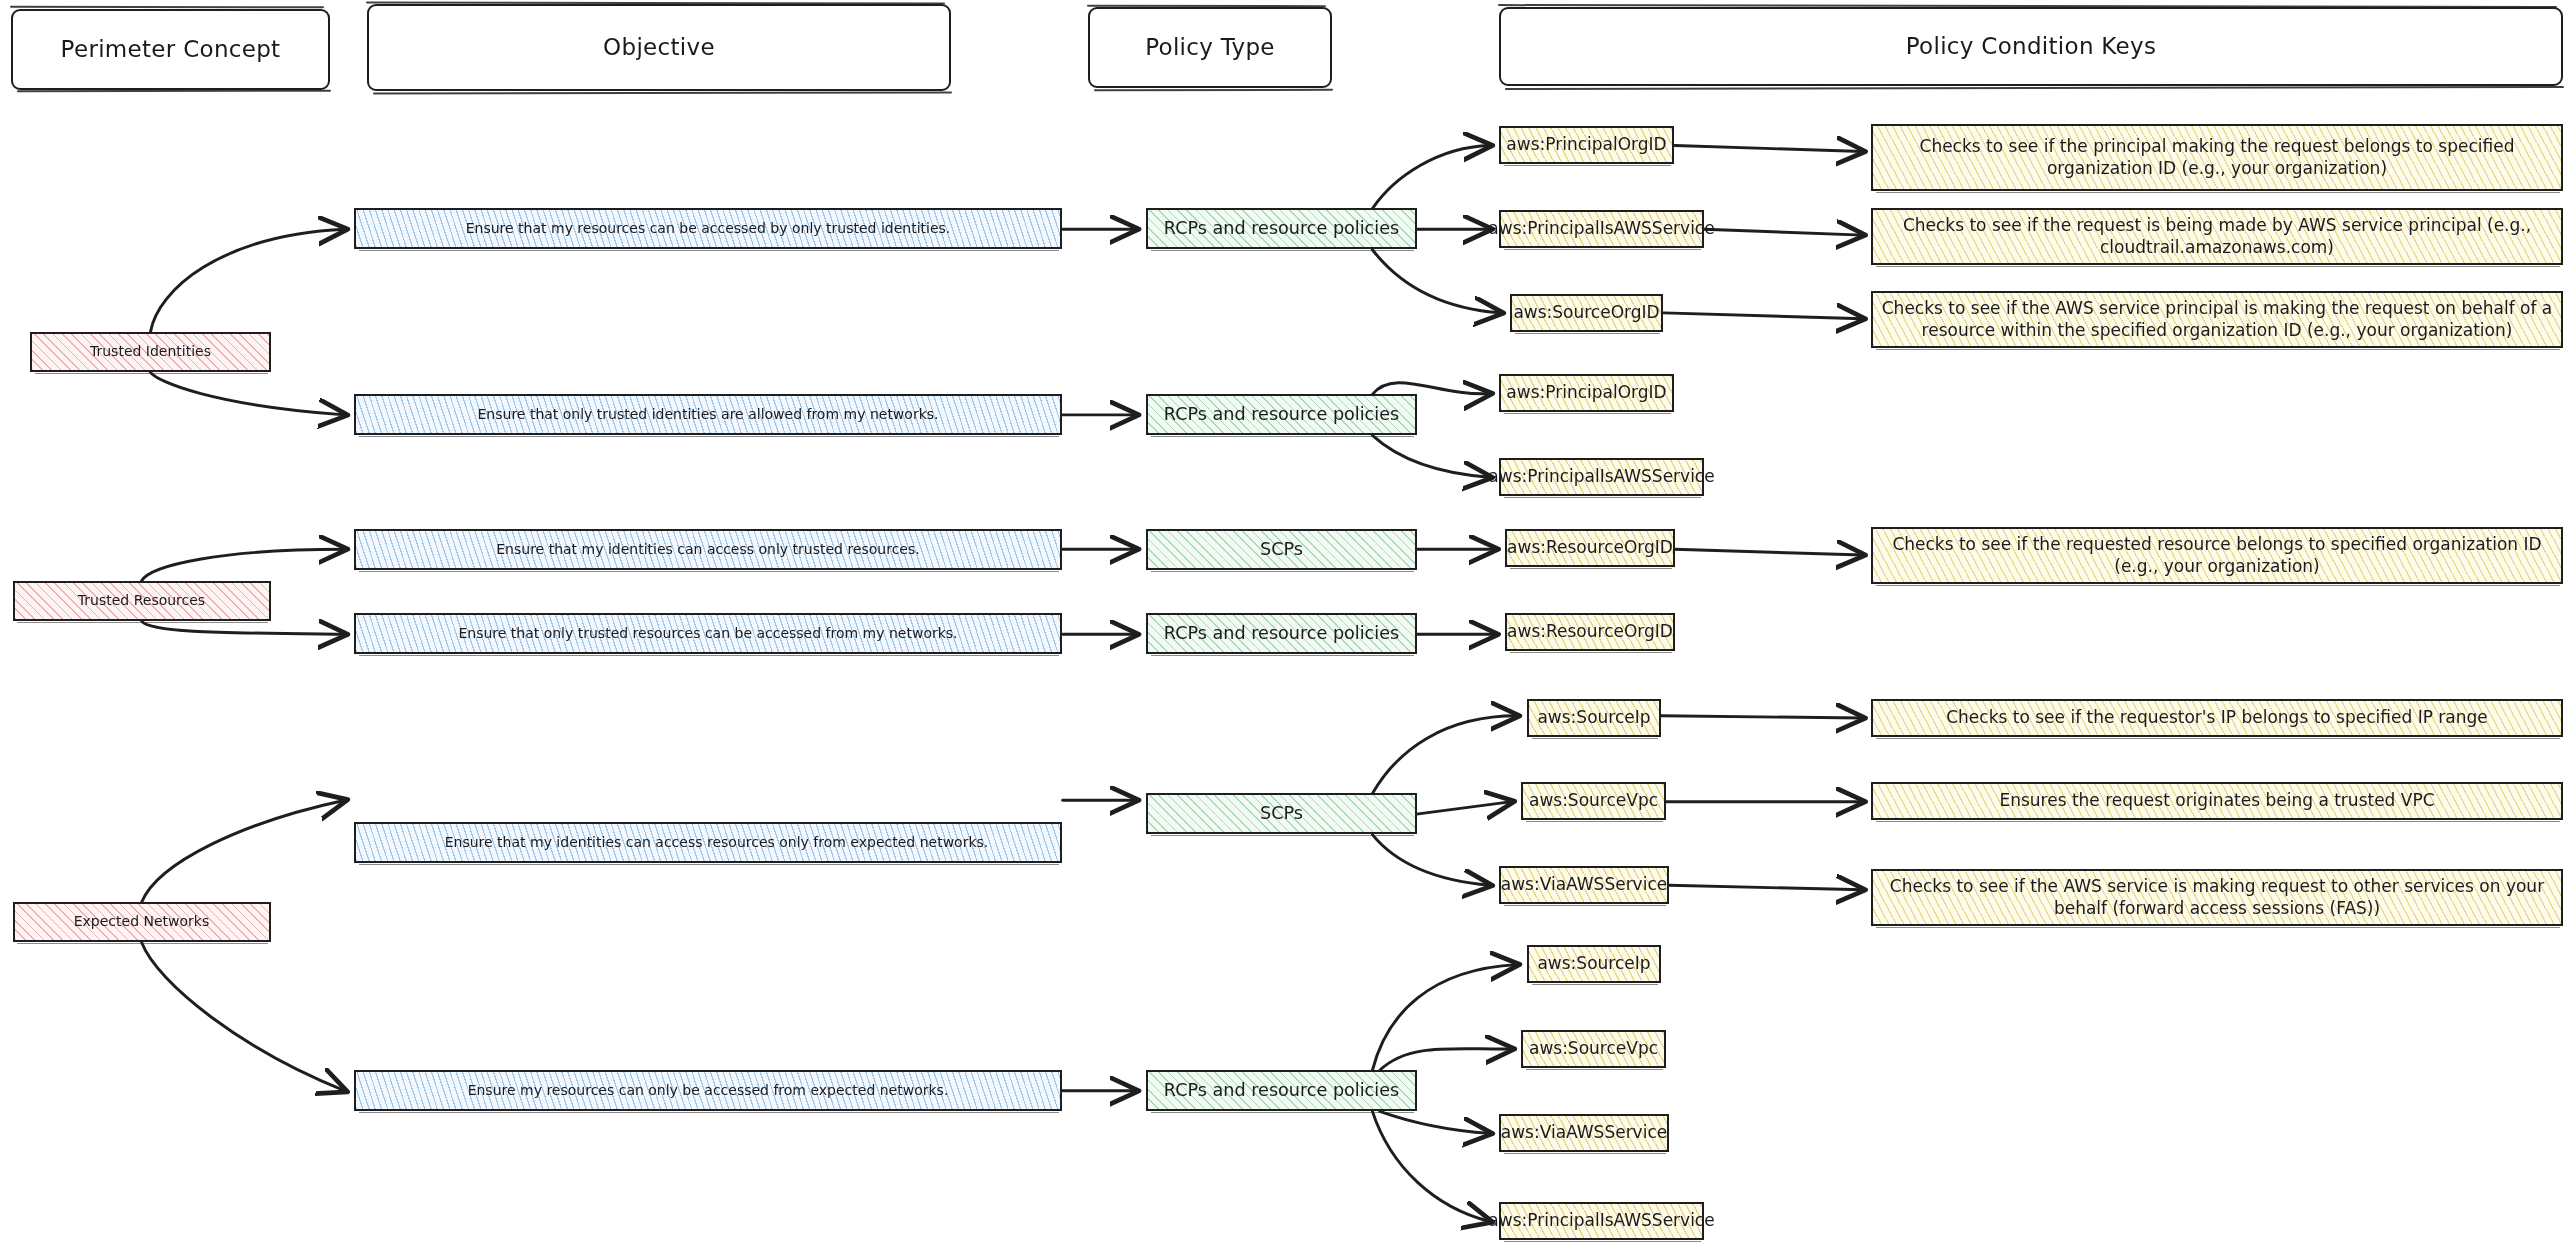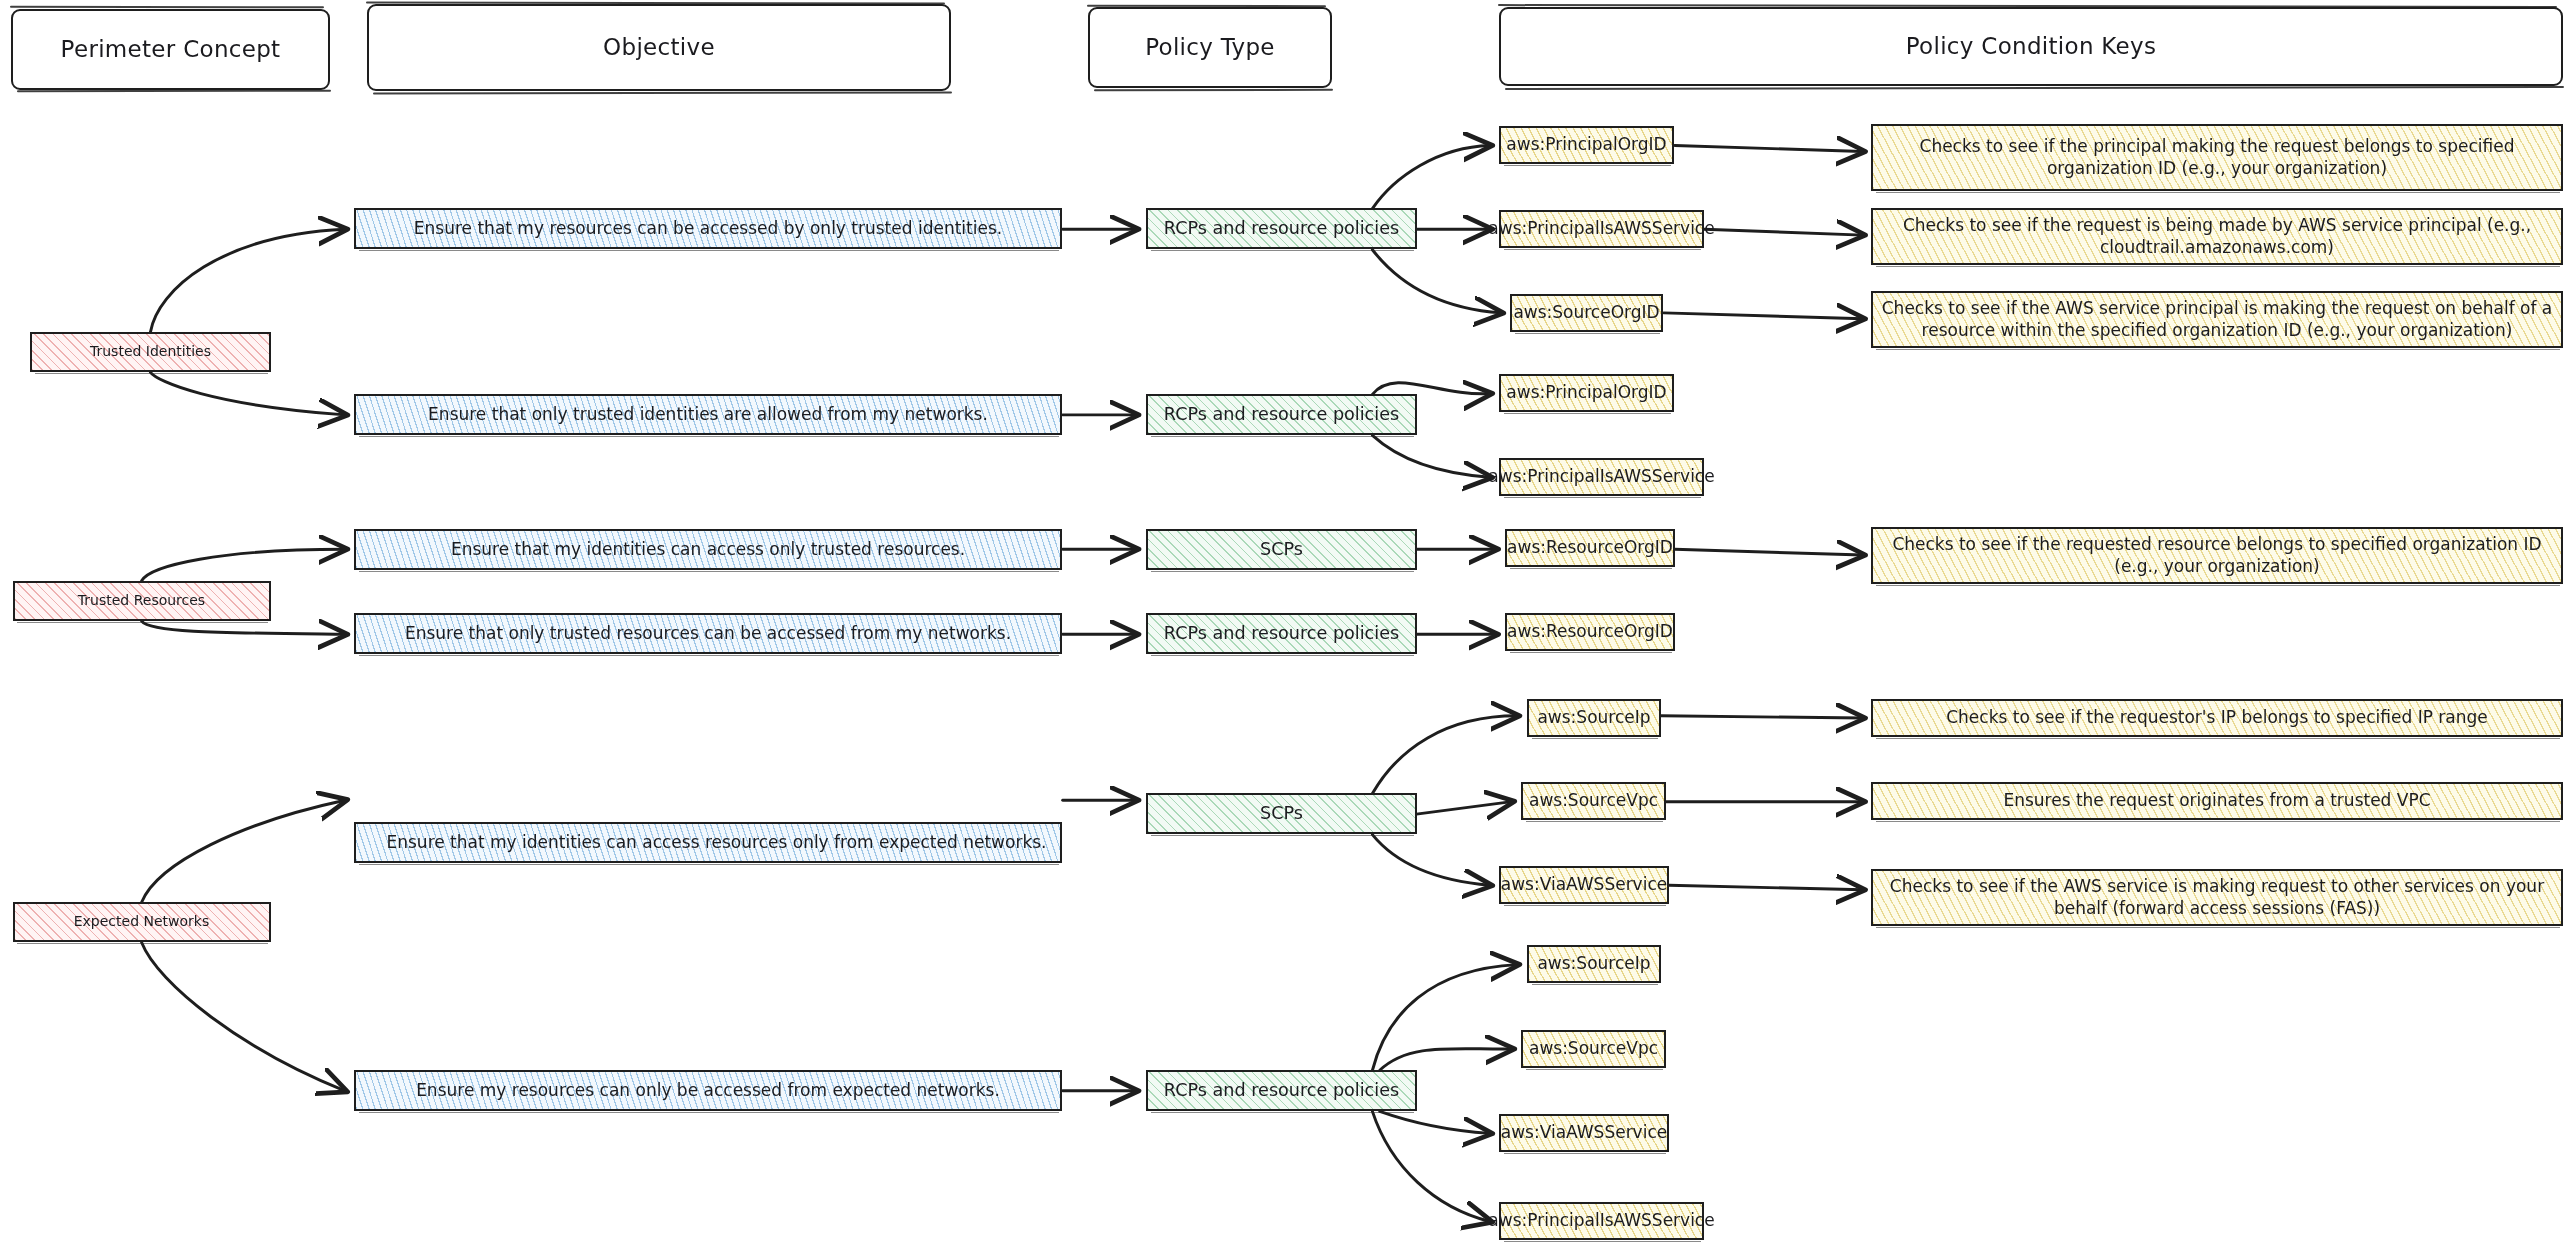--- a/index.html
+++ b/index.html
@@ -42,21 +42,21 @@
     background-image:repeating-linear-gradient(45deg,
         rgba(224,122,122,.55) 0px, rgba(224,122,122,.55) 1.2px,
         rgba(255,244,244,0) 1.2px, rgba(255,244,244,0) 6.6px);
     font-size:14px;
   }
   .n-objective{
     background-color:#f2f8fd;
     background-image:repeating-linear-gradient(72deg,
         rgba(93,160,214,.55) 0px, rgba(93,160,214,.55) 1.2px,
         rgba(242,248,253,0) 1.2px, rgba(242,248,253,0) 5.9px);
-    font-size:17px;
+    font-size:14px;
   }
   .n-policy{
     background-color:#f2faf4;
     background-image:repeating-linear-gradient(45deg,
         rgba(99,183,124,.5) 0px, rgba(99,183,124,.5) 1.2px,
         rgba(242,250,244,0) 1.2px, rgba(242,250,244,0) 6.6px);
     font-size:17.6px;
   }
   .n-key{
     background-color:#fdfbe9;
@@ -233,20 +233,20 @@
       <div class="node n-desc rect" style="left: 1871px; top: 291px; width: 692px; height: 57px;">
         <span class="lbl">Checks to see if the AWS service principal is making the request on behalf of a resource within the specified organization ID (e.g., your organization)</span>
       </div>
       <div class="node n-desc rect" style="left: 1871px; top: 527px; width: 692px; height: 57px;">
         <span class="lbl">Checks to see if the requested resource belongs to specified organization ID (e.g., your organization)</span>
       </div>
       <div class="node n-desc rect" style="left: 1871px; top: 699px; width: 692px; height: 38px;">
         <span class="lbl">Checks to see if the requestor's IP belongs to specified IP range</span>
       </div>
       <div class="node n-desc rect" style="left: 1871px; top: 782px; width: 692px; height: 38px;">
-        <span class="lbl">Ensures the request originates from a trusted VPC</span>
+        <span class="lbl">Ensures the request originates being a trusted VPC</span>
       </div>
       <div class="node n-desc rect" style="left: 1871px; top: 869px; width: 692px; height: 57px;">
         <span class="lbl">Checks to see if the AWS service is making request to other services on your behalf (forward access sessions (FAS))</span>
       </div>
     </div>
 </div>
 
 
 </body></html>

